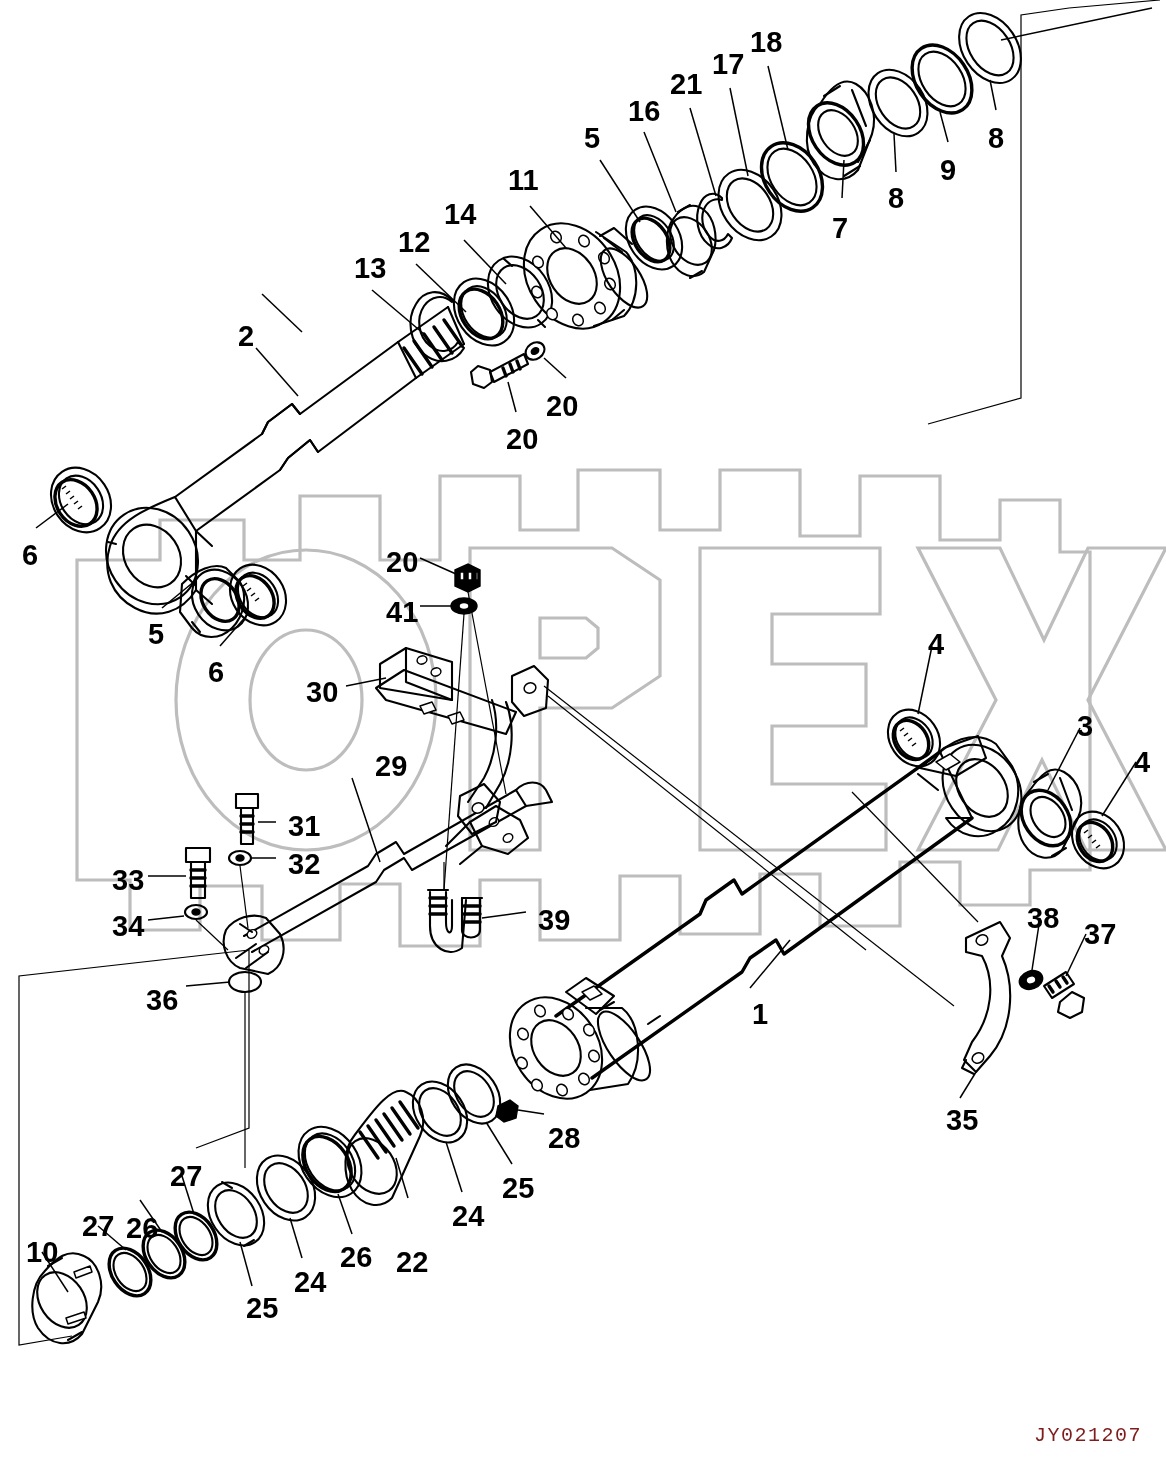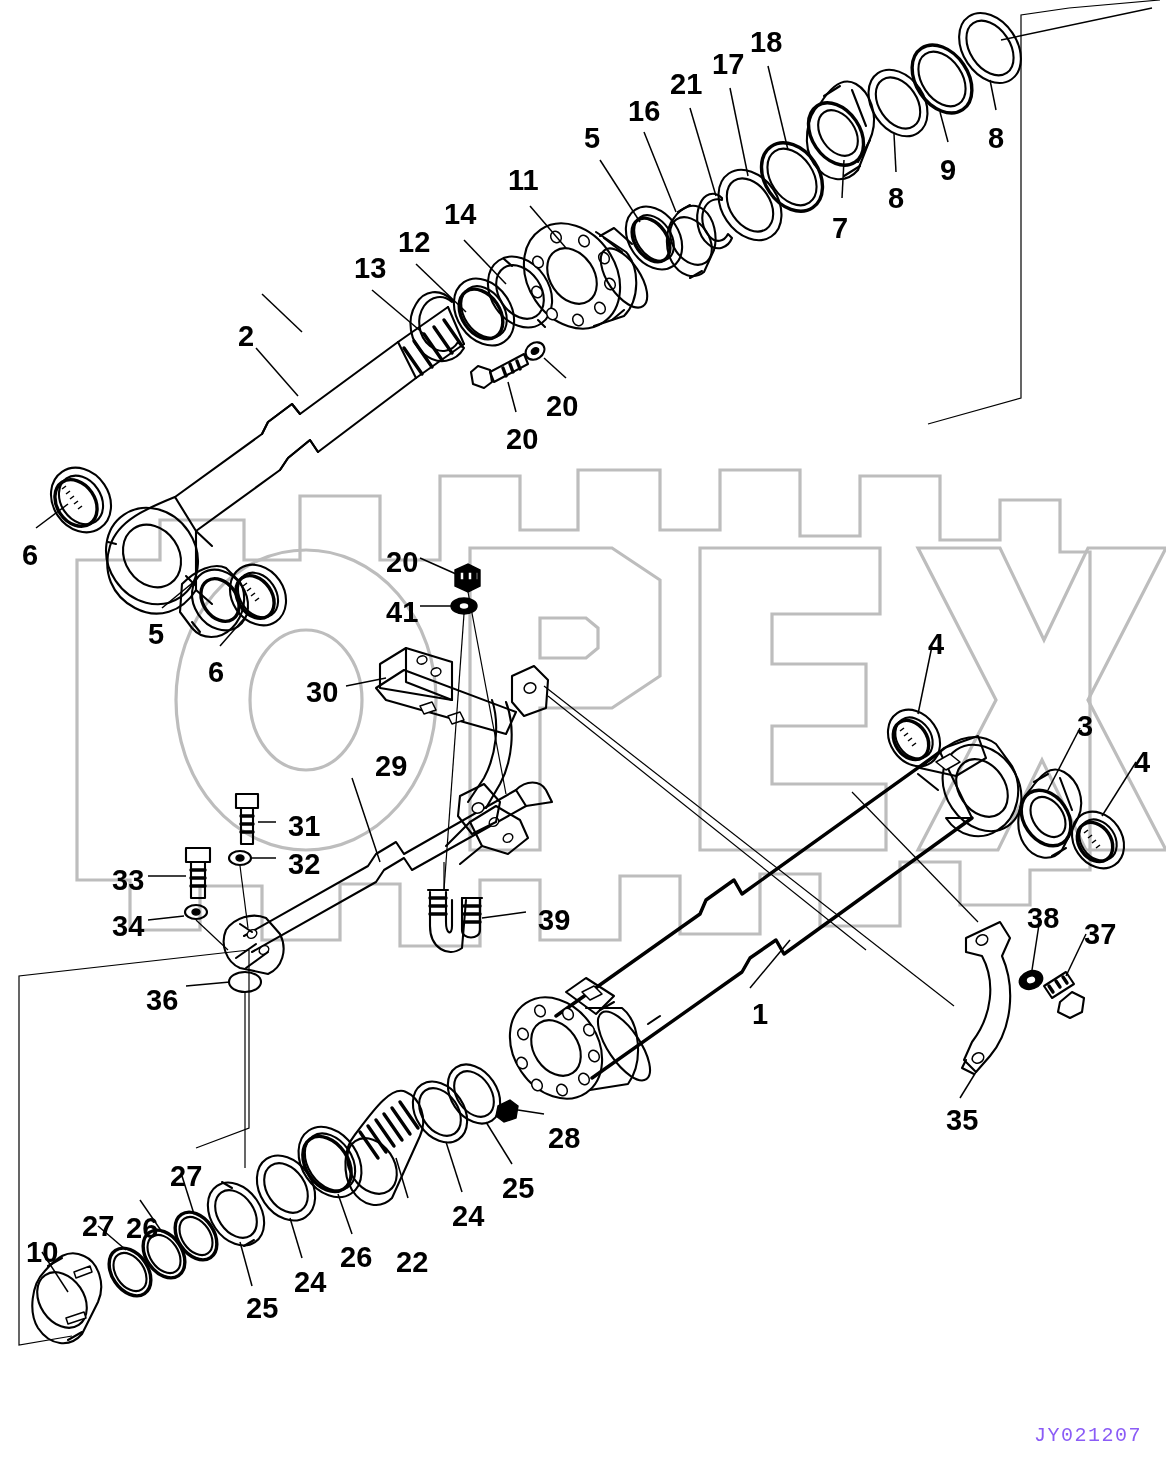--- a/index.html
+++ b/index.html
@@ -34,21 +34,21 @@
     white-space: nowrap;
     user-select: none;
   }
   #drawing-number {
     position: absolute;
     right: 24px;
     bottom: 28px;
     font-family: "Liberation Mono", monospace;
     font-size: 20px;
     letter-spacing: 1.5px;
-    color: #8b5cf6;
+    color: #7f1d1d;
     white-space: nowrap;
   }
   .wm { fill: none; stroke: #bdbdbd; stroke-width: 3.2; stroke-linejoin: miter; }
   .ln { fill: none; stroke: #000000; stroke-width: 1.5; }
   .ln-thin { fill: none; stroke: #000000; stroke-width: 1.2; }
   .pt { fill: none; stroke: #000000; stroke-width: 2.1; stroke-linejoin: round; stroke-linecap: round; }
   .pt-h { fill: none; stroke: #000000; stroke-width: 3.4; stroke-linejoin: round; stroke-linecap: round; }
   .pt-f { fill: #000000; stroke: #000000; stroke-width: 1.4; }
   .pt-wt { fill: #ffffff; stroke: #000000; stroke-width: 1.5; stroke-linejoin: round; }
 </style>

